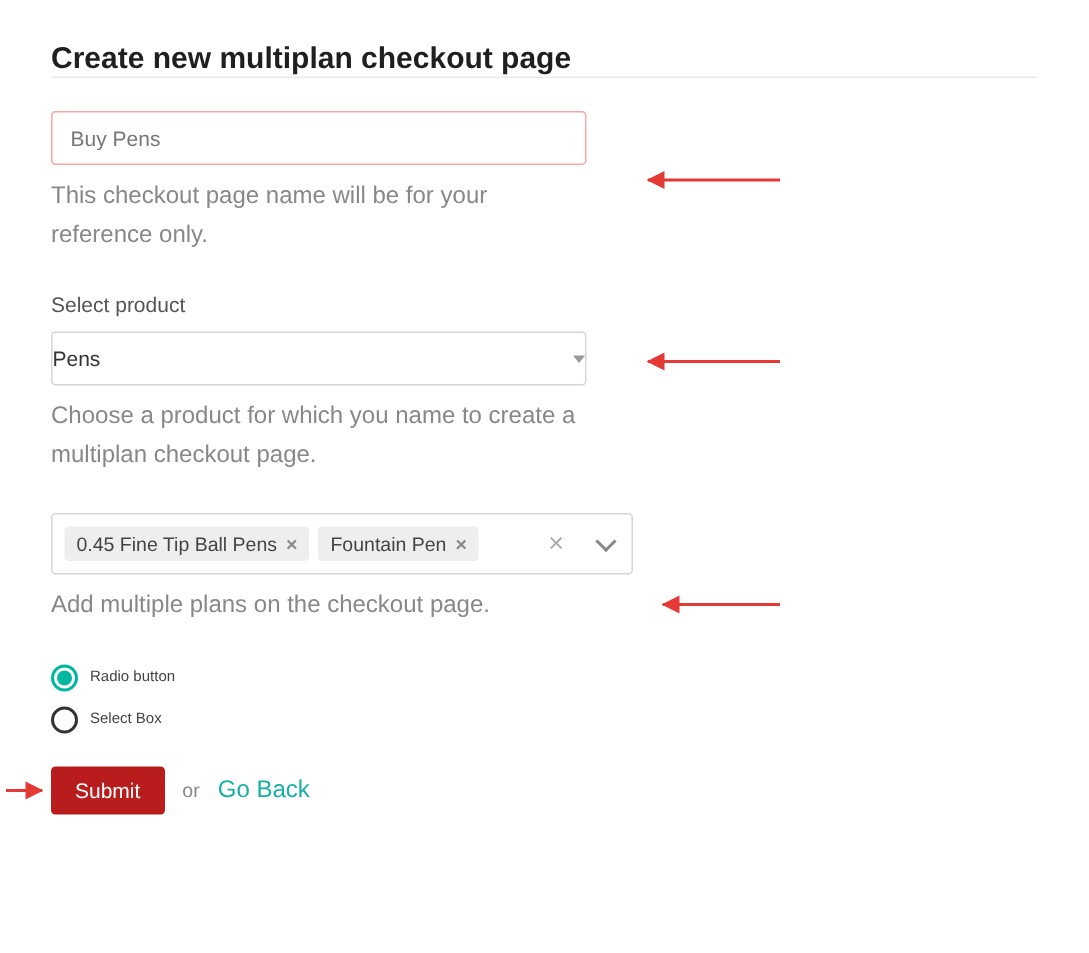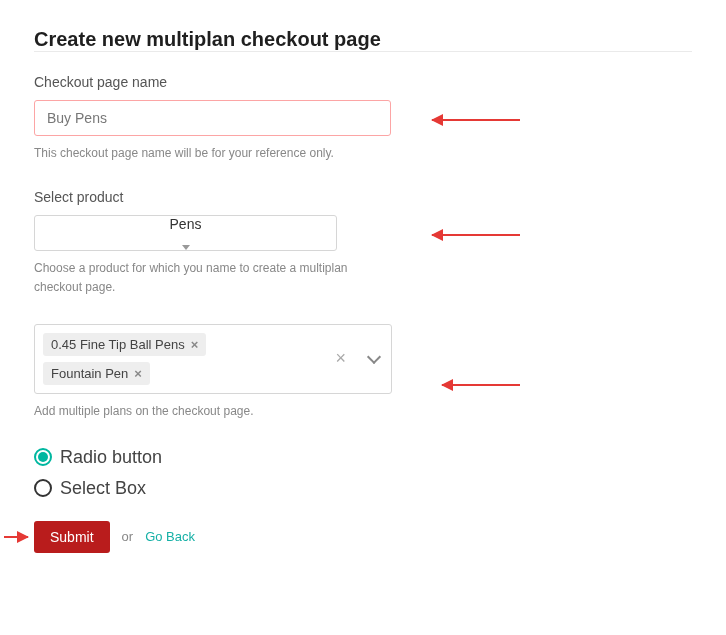--- a/index.html
+++ b/index.html
@@ -4,60 +4,59 @@
   <style>
     * { box-sizing: border-box; margin: 0; padding: 0; }
     body { font-family: -apple-system, BlinkMacSystemFont, "Segoe UI", Arial, sans-serif; background: #fff; width: 726px; padding: 0; }
     .container { padding: 28px 34px 28px 34px; }
     .page-title { font-size: 20px; font-weight: 600; color: #1f1f1f; margin-bottom: 0; }
     .divider { border: none; border-top: 1px solid #eaeaea; margin-bottom: 22px; }
     .form-group { margin-bottom: 26px; position: relative; }
     .form-label { display: block; font-size: 14px; color: #555; margin-bottom: 10px; }
     .required { color: #e53935; }
     .text-input { width: 357px; height: 36px; border: 1px solid #fca5a5; border-radius: 3px; padding: 0 12px; font-size: 14px; color: #777; outline: none; }
-    .help-text { font-size: 12px; color: #888; margin-top: 8px; max-width: 360px; line-height: 1.6; }
-    .select-wrap { width: 303px; height: 36px; border: 1px solid #d6d6d6; border-radius: 3px; display: flex; align-items: center; padding: 0 12px; cursor: pointer; position: relative; flex-direction: column; }
+    .help-text { font-size: 16px; color: #888; margin-top: 8px; max-width: 360px; line-height: 1.6; }
+    .select-wrap { width: 357px; height: 36px; border: 1px solid #d6d6d6; border-radius: 3px; display: flex; align-items: center; padding: 0 0; cursor: pointer; position: relative; }
     .select-value { flex: 1; font-size: 14px; color: #333; }
     .caret-down { width: 0; height: 0; border-left: 4px solid transparent; border-right: 4px solid transparent; border-top: 5px solid #999; }
-    .multiselect-wrap { width: 358px; border: 1px solid #d6d6d6; border-radius: 3px; display: flex; align-items: stretch; position: relative; }
+    .multiselect-wrap { width: 388px; border: 1px solid #d6d6d6; border-radius: 3px; display: flex; align-items: stretch; position: relative; }
     .tags-area { flex: 1; padding: 8px; display: flex; flex-wrap: wrap; gap: 6px; }
     .tag { background: #eee; border-radius: 3px; padding: 4px 8px; display: inline-flex; align-items: center; gap: 6px; font-size: 13px; color: #444; }
     .tag-remove { font-size: 13px; color: #888; cursor: pointer; font-weight: bold; }
     .multiselect-right { display: flex; align-items: center; }
     .clear-all { font-size: 18px; font-weight: 300; color: #aaa; cursor: pointer; padding: 0 10px; display: flex; align-items: center; }
     .multi-divider { width: 1px; background: #d6d6d6; margin: 10px 0; }
     .multi-caret { padding: 0 12px; display: flex; align-items: center; cursor: pointer; }
     .chevron-down { width: 10px; height: 10px; border-right: 2px solid #888; border-bottom: 2px solid #888; transform: rotate(45deg); margin-top: -4px; }
     .radio-group { margin-top: 12px; }
     .radio-row { display: flex; align-items: center; gap: 8px; margin-bottom: 10px; cursor: pointer; }
     .radio-outer { width: 18px; height: 18px; border-radius: 50%; display: flex; align-items: center; justify-content: center; }
     .radio-outer.default { border: 2px solid #333; }
     .radio-outer.selected { border: 2px solid #00b7a0; }
     .radio-inner { width: 10px; height: 10px; border-radius: 50%; background: #00b7a0; }
-    .radio-label { font-size: 18px; color: #444; }
+    .radio-label { font-size: 10px; color: #444; }
     .actions { display: flex; align-items: center; gap: 12px; position: relative; }
     .submit-btn { background: #b91c1c; color: #fff; border: none; border-radius: 3px; padding: 8px 16px; font-size: 14px; font-weight: 500; cursor: pointer; }
     .or-text { font-size: 13px; color: #888; }
-    .go-back { font-size: 13px; color: #16b0a6; text-decoration: none; cursor: pointer; font-weight: 500; text-align: center; }
+    .go-back { font-size: 16px; color: #16b0a6; text-decoration: none; cursor: pointer; font-weight: 500; text-align: center; }
     
     .arrow-r { position: absolute; height: 2px; background: #e53935; }
     .arrow-r::before { content: ""; position: absolute; left: -1px; top: -5px; width: 0; height: 0; border-top: 6px solid transparent; border-bottom: 6px solid transparent; border-right: 12px solid #e53935; }
     .arrow-l { position: absolute; height: 2px; background: #e53935; }
     .arrow-l::after { content: ""; position: absolute; right: -1px; top: -5px; width: 0; height: 0; border-top: 6px solid transparent; border-bottom: 6px solid transparent; border-left: 12px solid #e53935; }
     .section-label-display { font-size: 14px; color: #555; margin-bottom: 4px; }
   </style>
 </head>
 <body>
 
 <div class="container">
   <h1 class="page-title">Create new multiplan checkout page</h1>
   <hr class="divider">
 
   <div class="form-group">
-    <label class="form-label">Checkout page name</label>
     <input type="text" class="text-input" value="Buy Pens" style="">
     <div class="help-text">This checkout page name will be for your reference only.</div>
     <div class="arrow-r" style="left:398px; top:45px; width:88px;"></div>
   </div>
 
   <div class="form-group">
     <label class="form-label">Select product</label>
     <div class="select-wrap">
       <span class="select-value">Pens</span>
       <span class="caret-down"></span>

